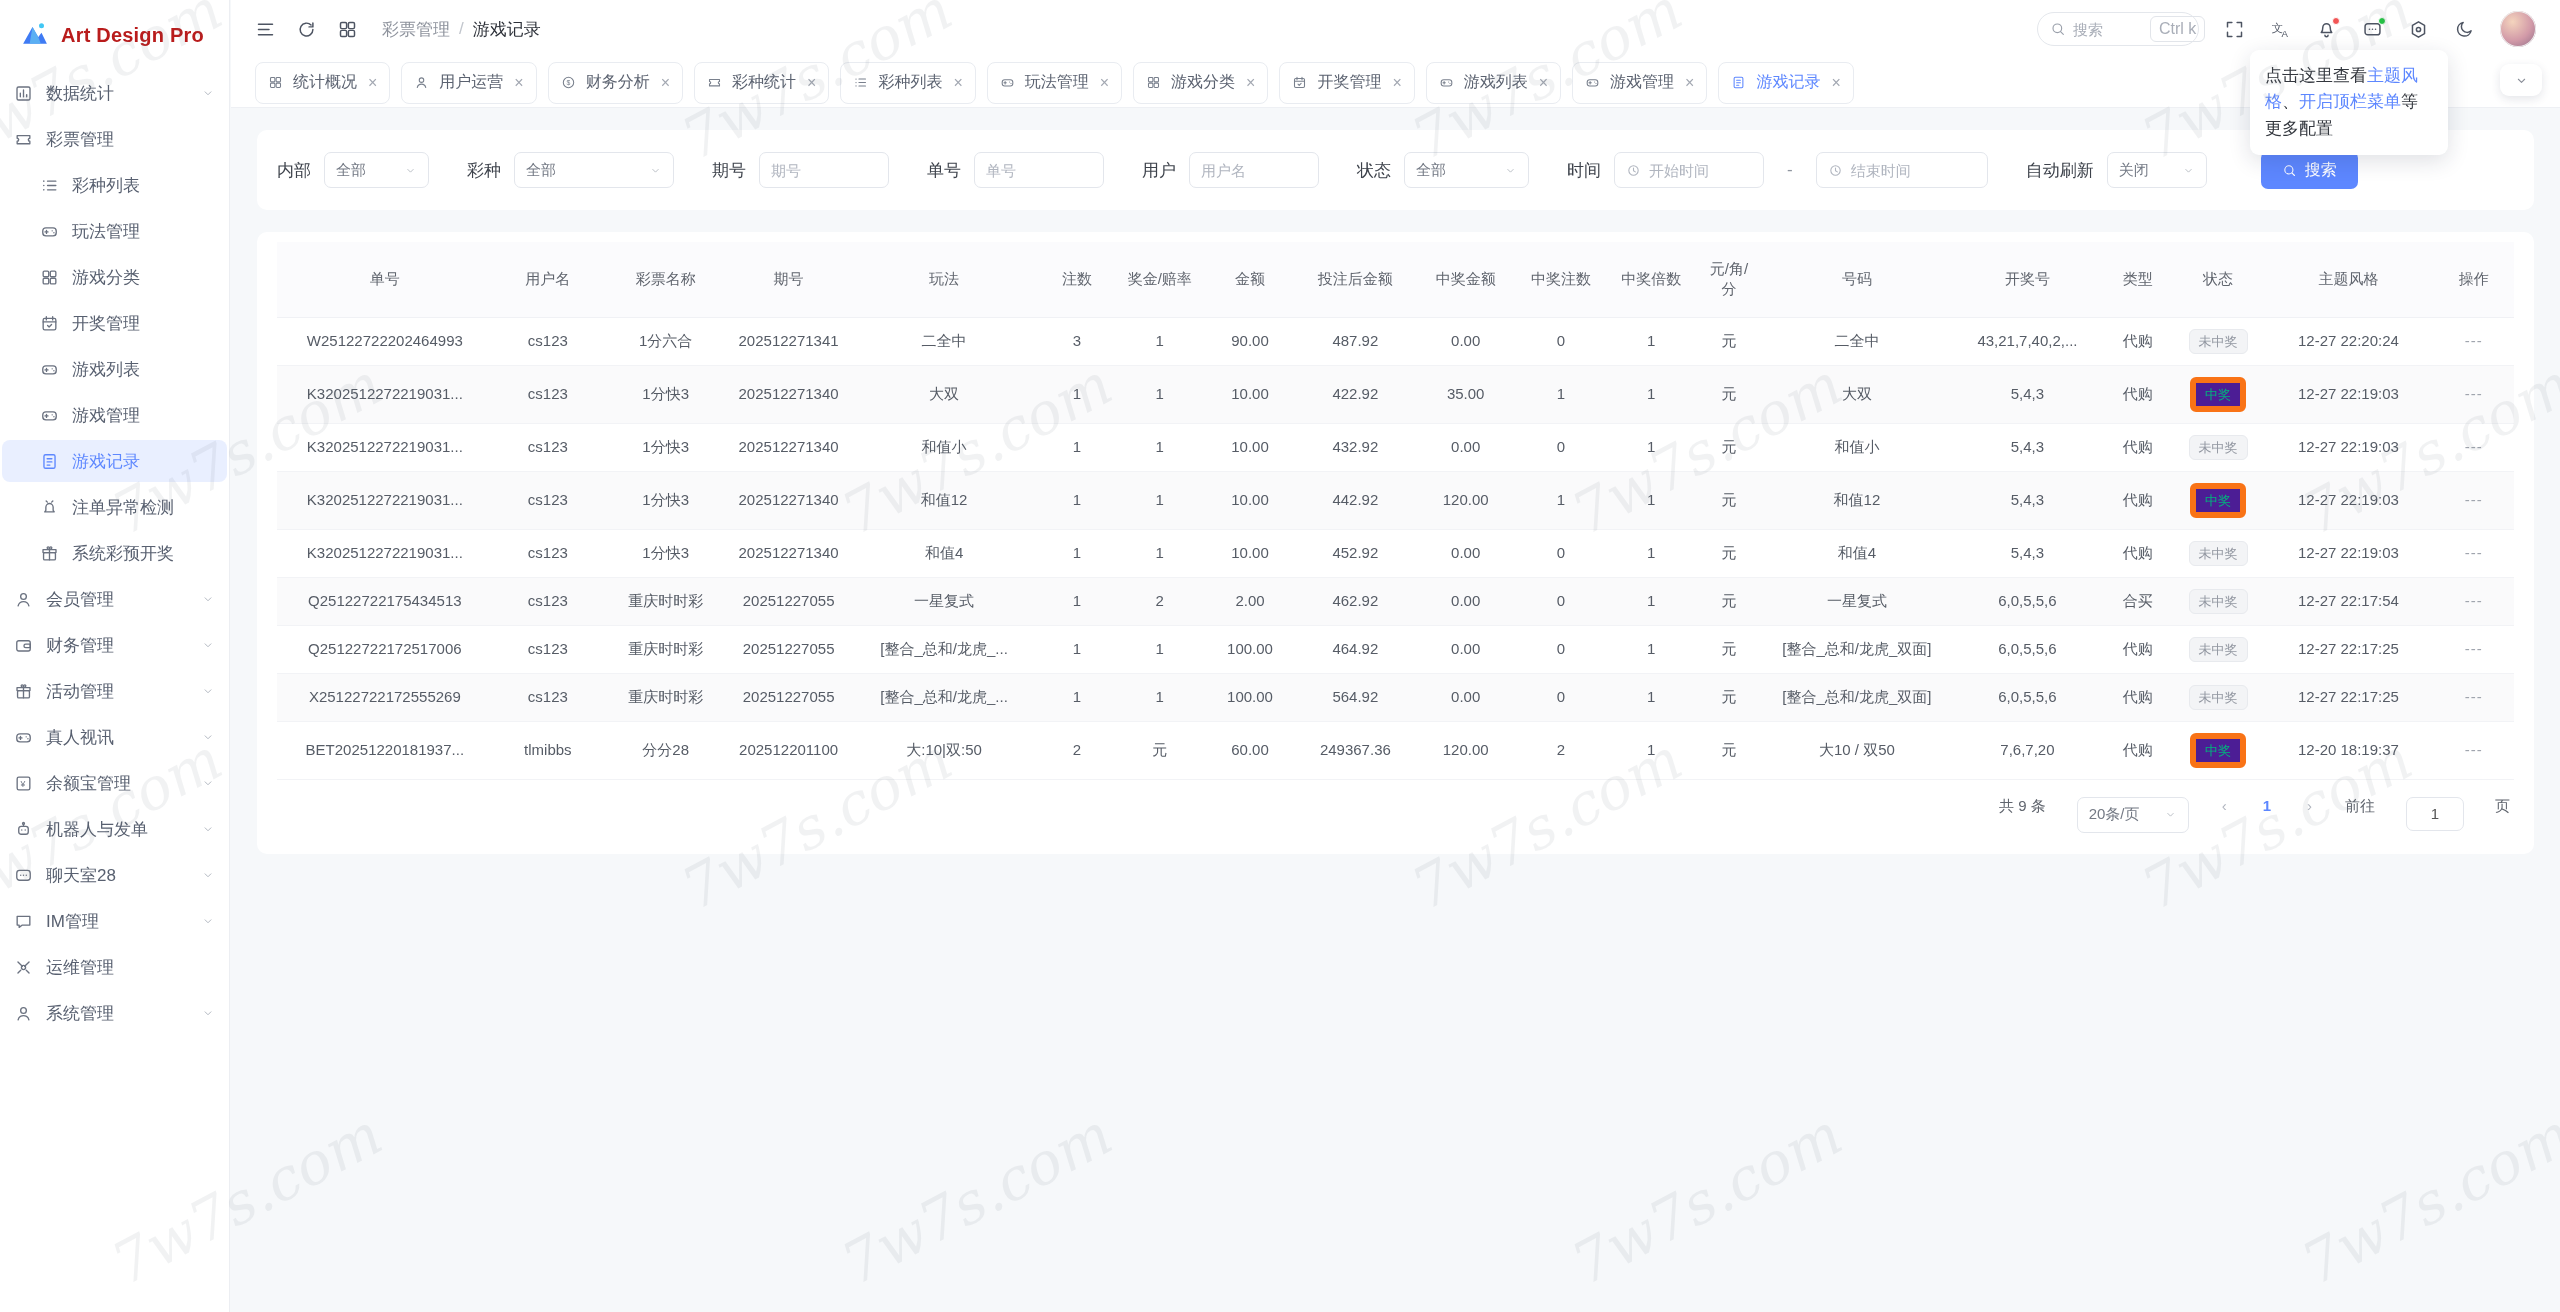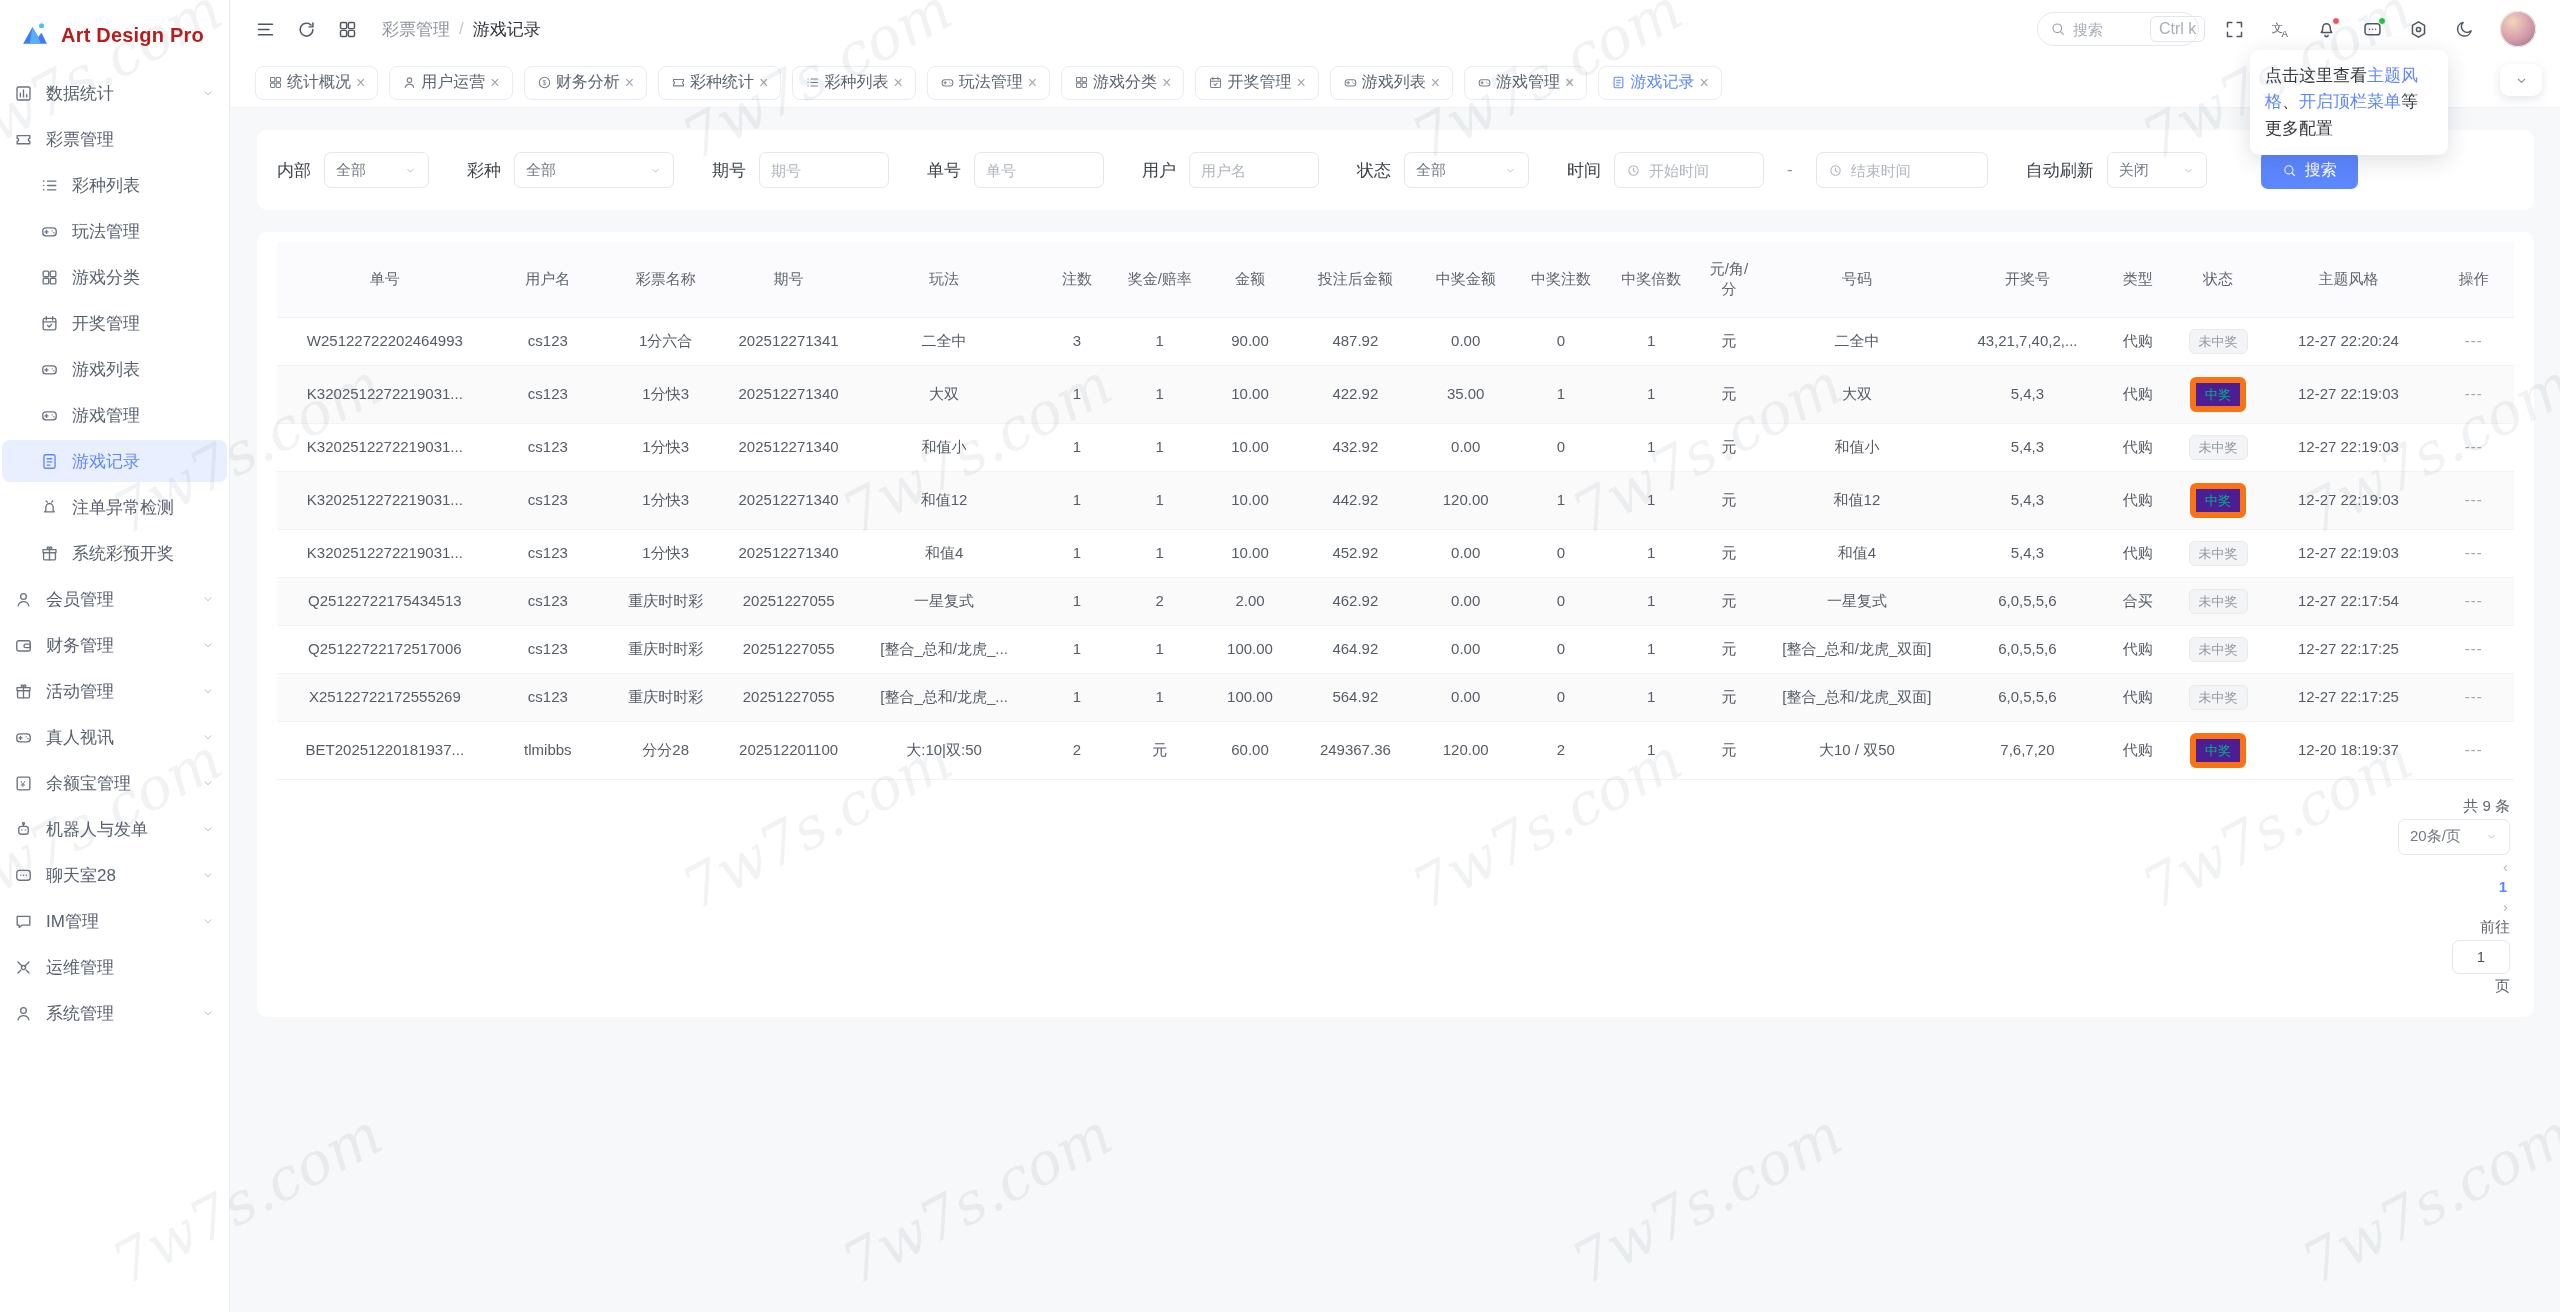--- a/index.html
+++ b/index.html
@@ -39,21 +39,21 @@
   .search-pill input { border:none; outline:none; width:70px; font-size:15px; color:#555; background:transparent; }
   .search-pill input::placeholder { color:#a9aeb8; }
   .kbd { border:1px solid #e2e5ea; border-radius:6px; font-size:16px; color:#a9aeb8; padding:3px 8px; white-space:nowrap; }
   .dot { position:absolute; width:8px; height:8px; border-radius:50%; top:-2px; right:-3px; border:1.5px solid #fff; }
   .avatar { width:36px; height:36px; border-radius:50%; background:radial-gradient(circle at 35% 30%, #f4d4bd, #d29aa8 55%, #8e6c87); cursor:pointer; box-shadow:0 0 0 1px #eee inset; }
 
   .float-chip { position:absolute; top:64px; right:18px; width:42px; height:32px; background:#fff; border-radius:9px; box-shadow:0 3px 10px rgba(30,40,70,.12); display:flex; align-items:center; justify-content:center; color:#8a8f99; font-size:15px; z-index:8; cursor:pointer; }
 
   
   .tabsbar { height:50px; background:#fff; border-bottom:1px solid #eef0f4; display:flex; align-items:center; padding:0 24px; gap:11px; }
-  .tab-chip { display:inline-flex; align-items:center; gap:4px; height:34px; padding:0 12px; border:1px solid #e9ecf1; border-radius:8px; font-size:16px; color:#5b6270; background:#fff; cursor:pointer; white-space:nowrap; }
+  .tab-chip { display:inline-flex; align-items:center; gap:10px; height:42px; padding:0 12px; border:1px solid #e9ecf1; border-radius:8px; font-size:16px; color:#5b6270; background:#fff; cursor:pointer; white-space:nowrap; }
   .tab-chip .icon { font-size:15px; color:#79808d; }
   .tab-chip.active { color:#5d87ff; }
   .tab-chip.active .icon { color:#5d87ff; }
   .tab-close { color:#a3a8b2; font-size:16px; margin-left:1px; cursor:pointer; }
 
   
   .content { padding:22px 26px; }
   .filter-card { background:#fff; border-radius:10px; padding:21px 20px; display:flex; align-items:center; }
   .filter-fields { display:flex; align-items:center; gap:38px; }
   .f-item { display:flex; align-items:center; gap:13px; font-size:17px; color:#3d424b; white-space:nowrap; }
@@ -75,21 +75,21 @@
   tr.zebra td { background:#fafafb; }
   td.c-order { white-space:nowrap; overflow:hidden; }
   td.c-issue { word-break:break-all; }
   td.c-play, td.c-nums { white-space:nowrap; overflow:hidden; }
   .badge { display:inline-block; padding:5px 9px; border-radius:6px; font-size:13px; line-height:1; }
   .badge.lose { background:#f3f4f6; color:#9297a1; border:1px solid #e8eaee; }
   .badge.win  { background:#4c1d95; color:#00b57c; border:6px solid #f97316; }
   td.c-op { color:#a0a5ae; letter-spacing:1px; cursor:pointer; }
 
   
-  .pager { display:flex; justify-content:flex-end; align-items:flex-end; gap:3px; padding:17px 4px 13px; font-size:15px; color:#60656e;flex-direction:column; }
+  .pager { display:flex; justify-content:flex-end; align-items:flex-start; gap:31px; padding:17px 4px 13px; font-size:15px; color:#60656e; }
   .pager .control { width:112px; }
   .pg-arrow { color:#b0b5bf; font-size:15px; cursor:pointer; padding:0 2px; }
   .pg-num { color:#5d87ff; font-weight:bold; cursor:pointer; padding:0 3px; }
   .goto-input { width:58px; height:34px; border:1px solid #e3e6ec; border-radius:7px; text-align:center; font-size:15px; color:#555; outline:none; }
 
   
   .tooltip { position:absolute; top:50px; right:112px; width:198px; background:#fff; border-radius:9px; box-shadow:0 6px 22px rgba(25,35,65,.14); padding:13px 15px; font-size:17px; line-height:1.55; color:#33373e; z-index:30; }
   .tooltip a { color:#5d87ff; text-decoration:none; cursor:pointer; }
 
   

